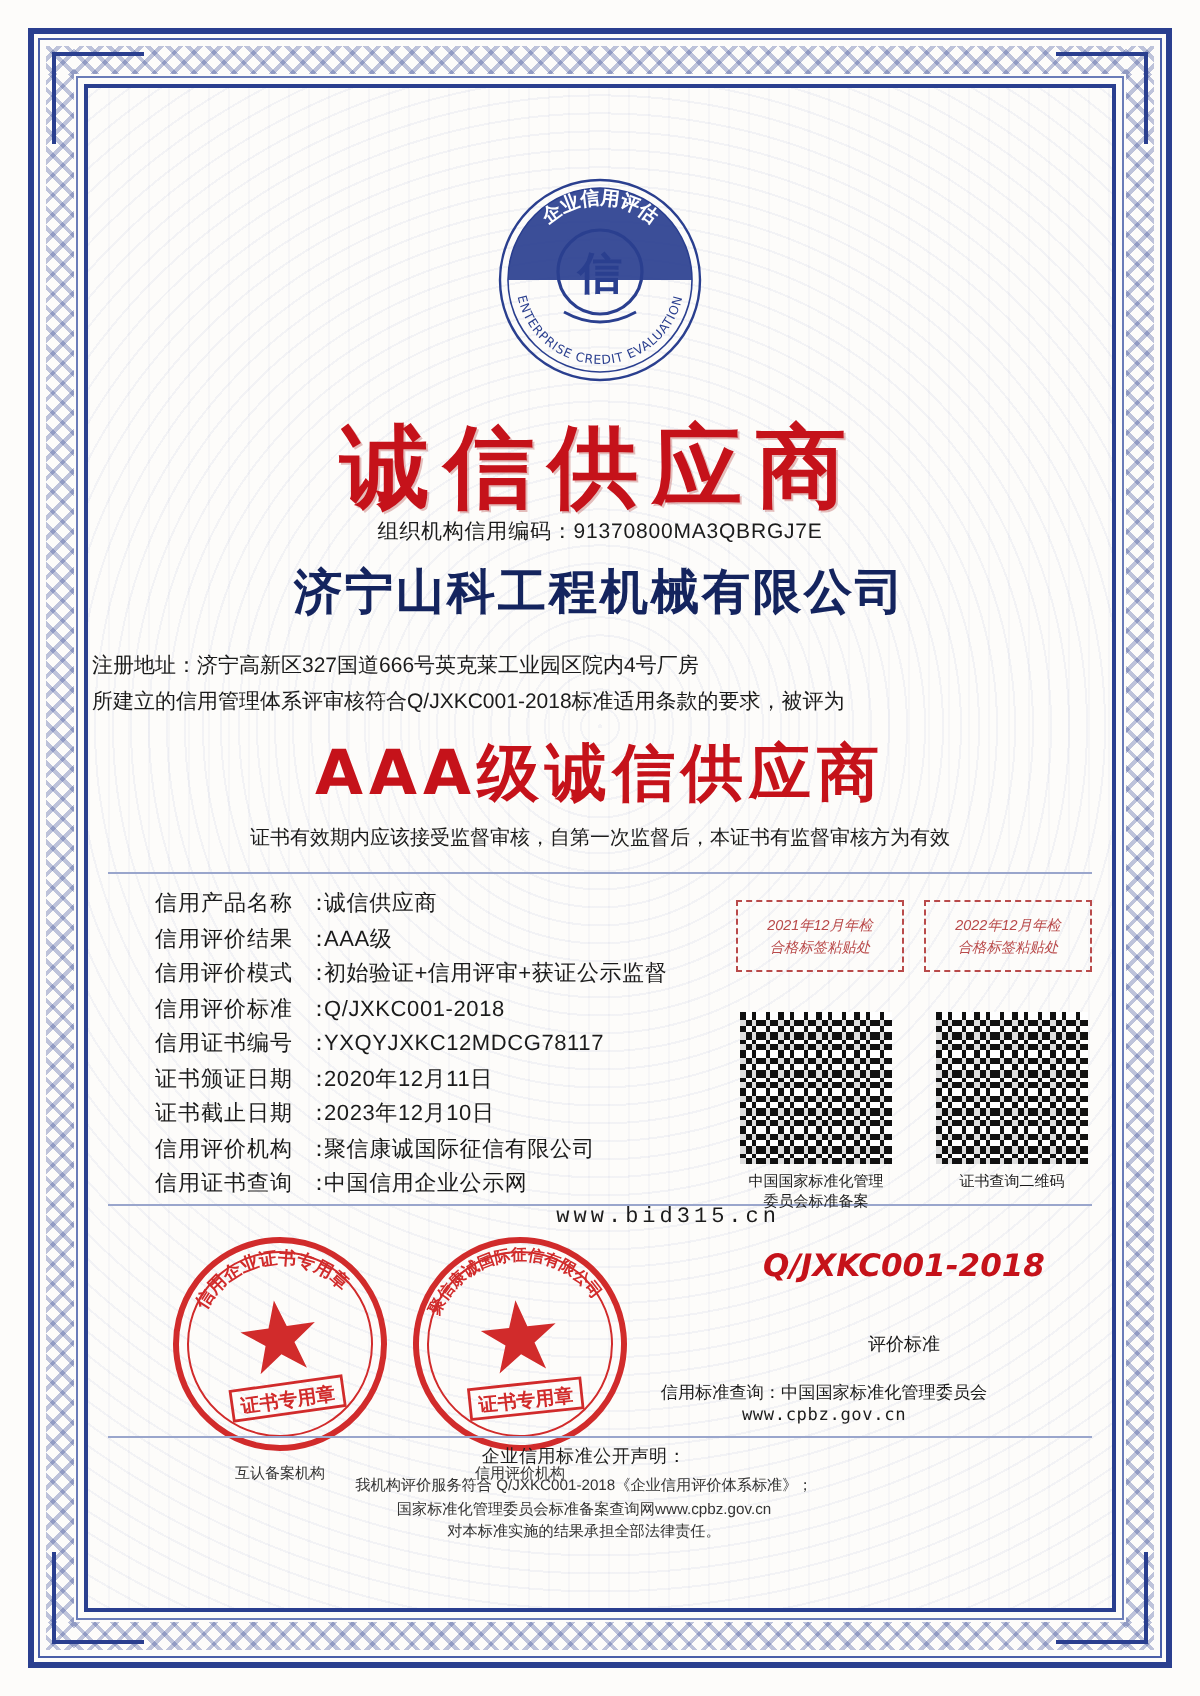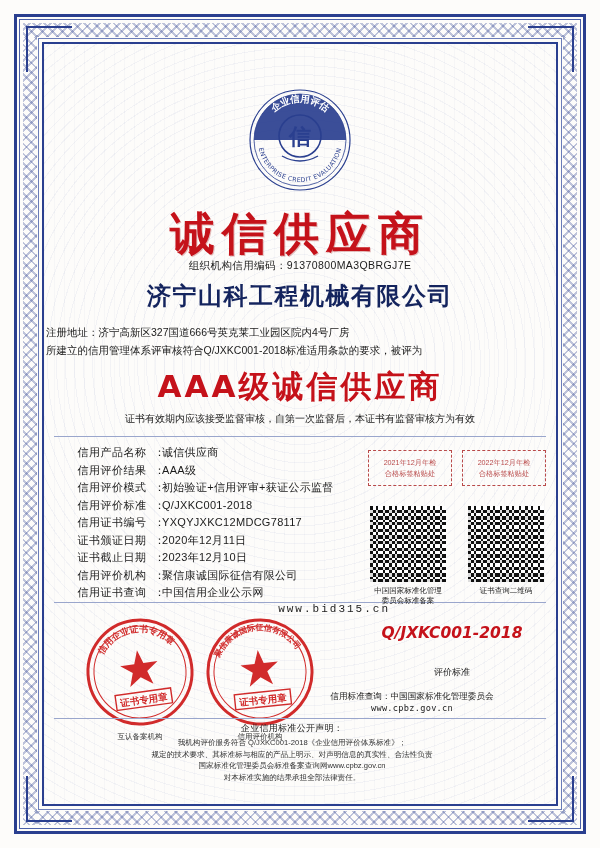--- a/index.html
+++ b/index.html
@@ -210,20 +210,21 @@
     text-align: right;
   }
 
   
   .audit-boxes {
     position: absolute;
     right: 8px;
     top: 404px;
     display: flex;
     gap: 10px;
+    font-style: italic;
   }
   .audit-box {
     width: 84px;
     height: 36px;
     border: 1px dashed #b94a4a;
     color: #b94a4a;
     font-size: 7.2px;
     line-height: 11px;
     text-align: center;
     padding-top: 6px;
@@ -505,19 +506,18 @@
 
     <div class="std-query">
       <span>信用标准查询：中国国家标准化管理委员会</span>
       <div class="url">www.cpbz.gov.cn</div>
     </div>
 
     <div class="footer-rule"></div>
     <div class="footer">
       <div class="footer-title">企业信用标准公开声明：</div>
       <div class="footer-line">我机构评价服务符合 Q/JXKC001-2018《企业信用评价体系标准》；</div>
-      <div class="footer-line">规定的技术要求、其标准标与相应的产品上明示、对声明信息的真实性、合法性负责</div>
       <div class="footer-line">国家标准化管理委员会标准备案查询网www.cpbz.gov.cn</div>
       <div class="footer-line">对本标准实施的结果承担全部法律责任。</div>
     </div>
 
   </div>
 </div>
 
 </body></html>

